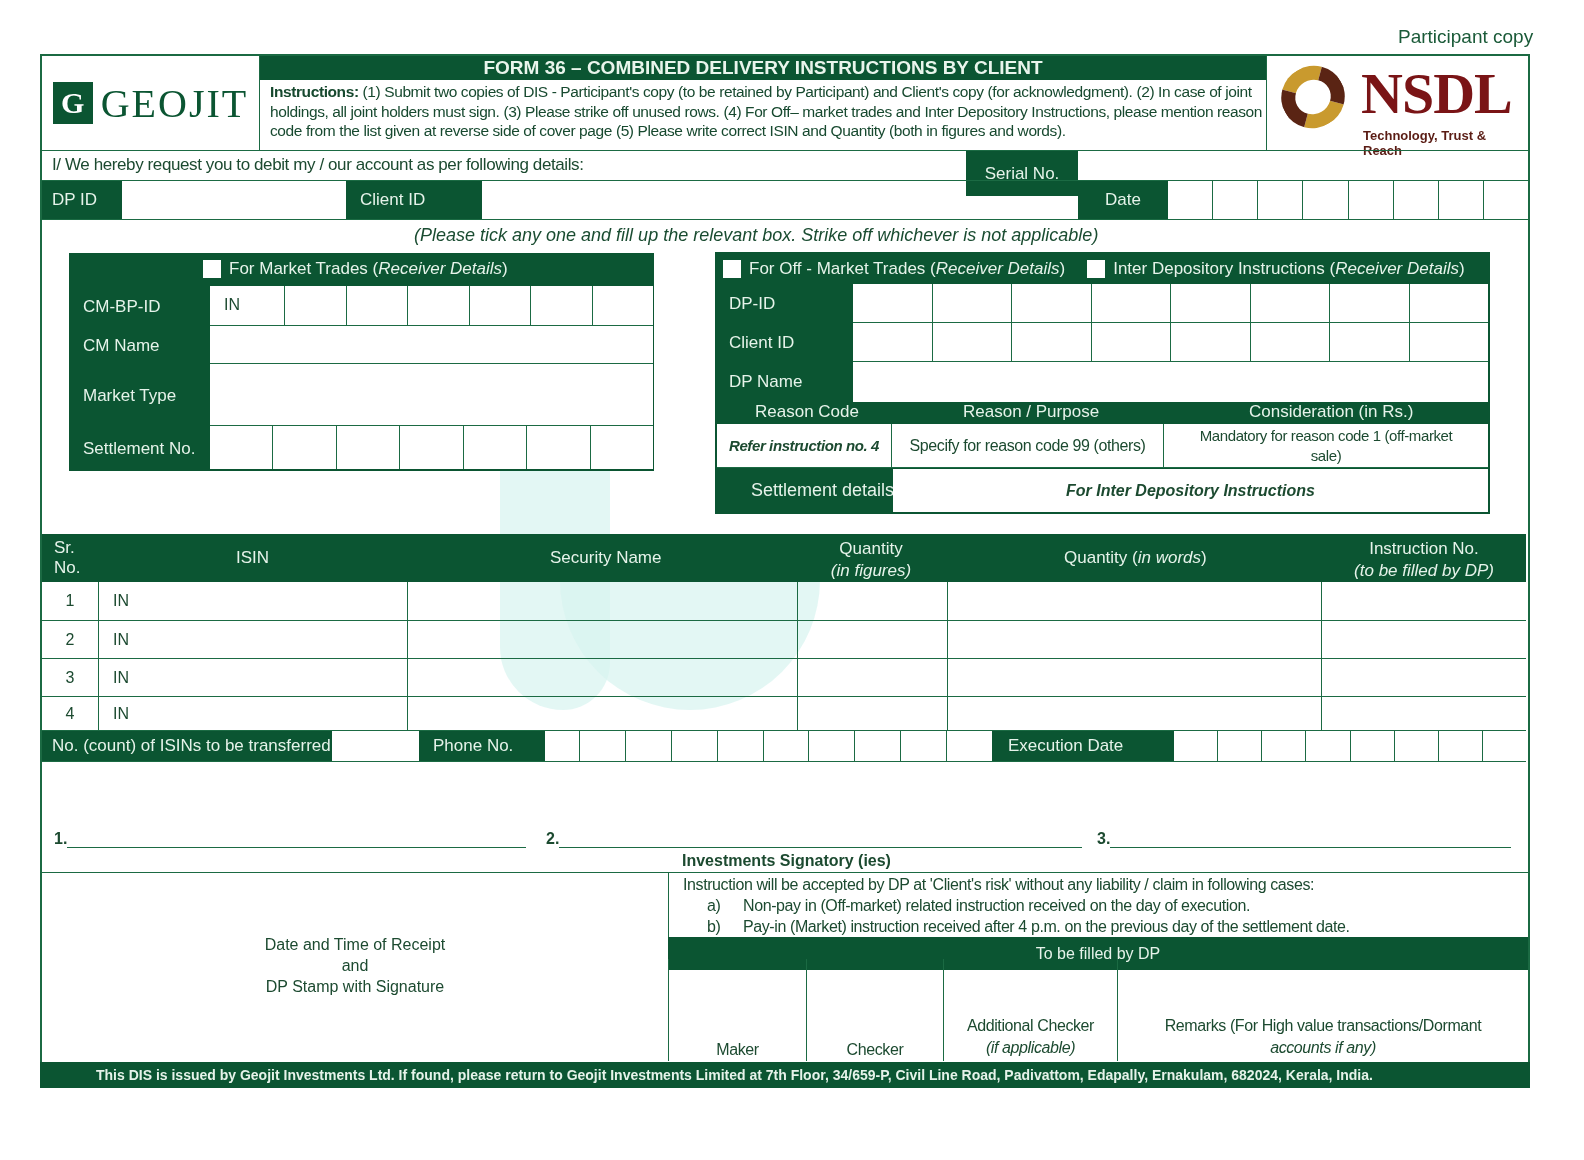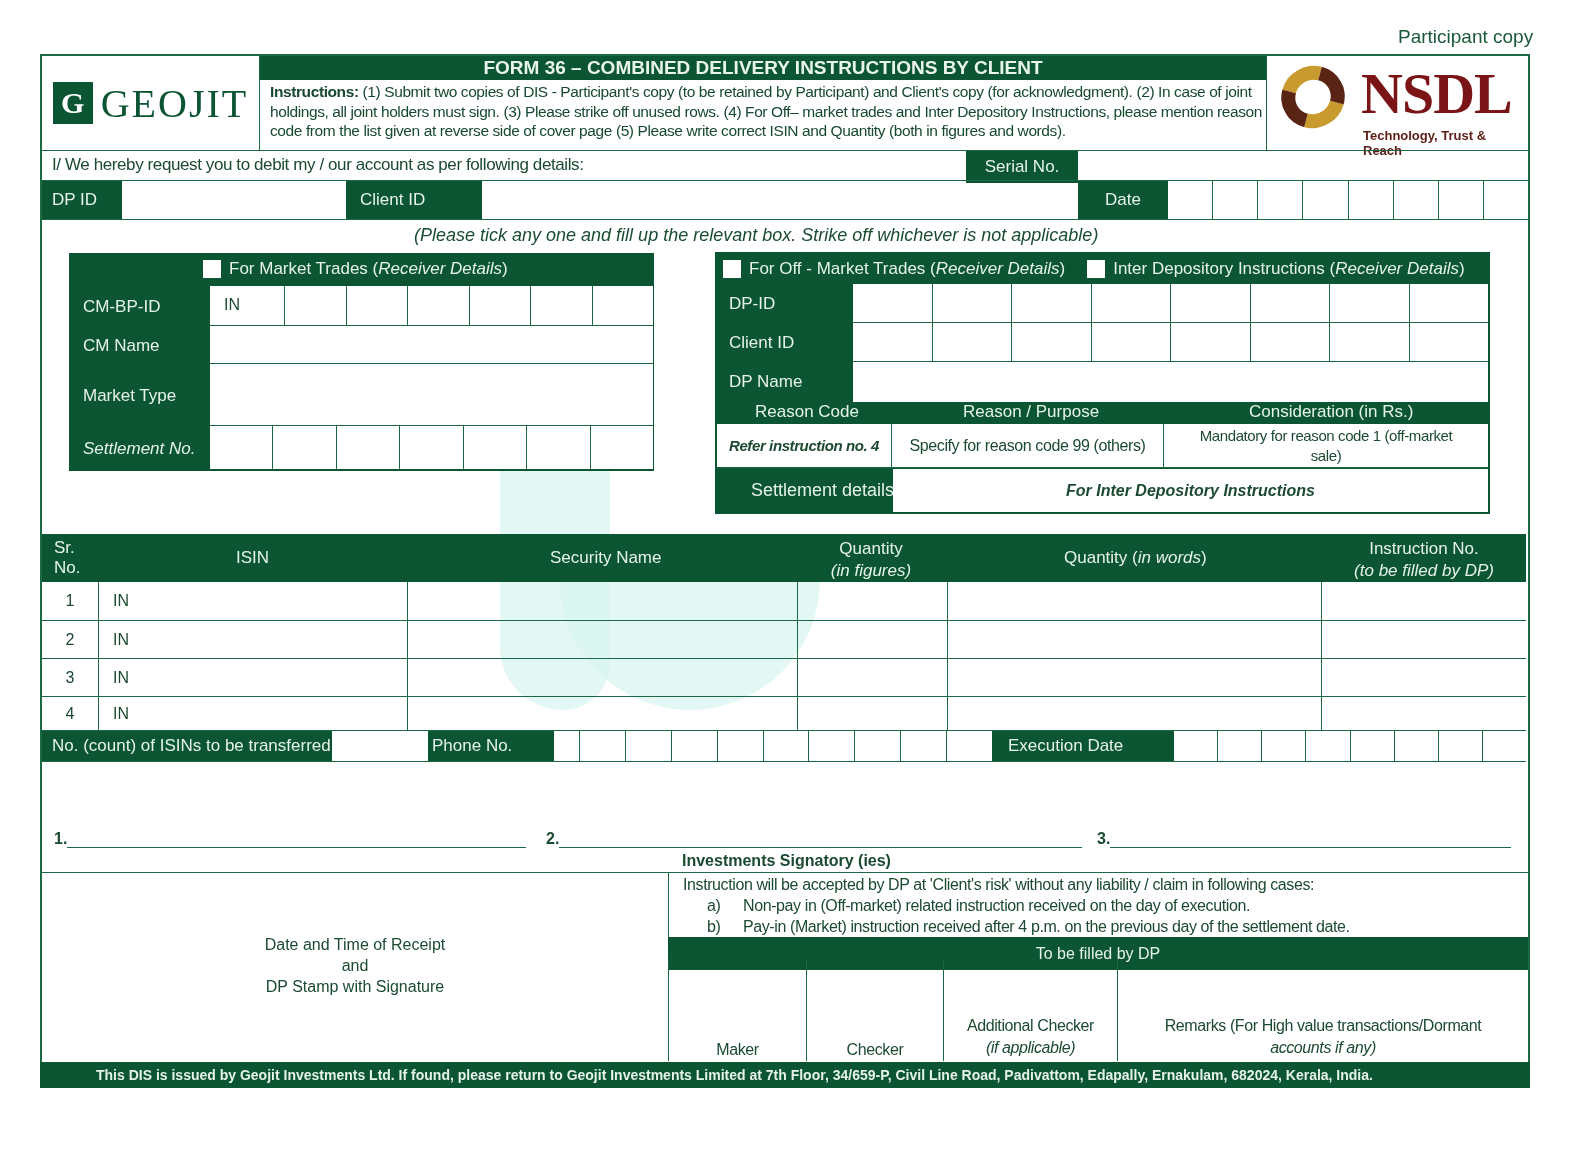--- a/index.html
+++ b/index.html
@@ -43,21 +43,21 @@
 </div>
 
 <div class="abs z" style="left:1266px;top:56px;width:262px;height:94px;border-left:1.5px solid #1b6a43;">
   <div style="position:absolute;left:14px;top:10px;width:64px;height:62px;border-radius:50%;border:14px solid #c99a2e;border-right-color:#5a2414;border-left-color:#5a2414;transform:rotate(-30deg);"></div>
   <div style="position:absolute;left:94px;top:4px;font-family:'Liberation Serif',serif;font-weight:bold;font-size:58px;color:#7a1416;letter-spacing:-1px;">NSDL</div>
   <div style="position:absolute;left:96px;top:72px;font-weight:bold;font-size:13px;color:#5a1c14;">Technology, Trust &amp; Reach</div>
 </div>
 
 <div class="abs z bt" style="left:42px;top:150px;width:1486px;height:30px;">
   <div class="cond" style="position:absolute;left:10px;top:4px;font-size:17px;color:#1c4a30;">I/ We hereby request you to debit my / our account as per following details:</div>
-  <div class="g lbl" style="position:absolute;left:924px;top:0;width:112px;height:32px;justify-content:center;">
+  <div class="g lbl" style="position:absolute;left:924px;top:0;width:112px;height:45px;justify-content:center;">
     <span>Serial No.</span>
   </div>
   <div style="position:absolute;left:1036px;top:0;right:0;height:28px;"></div>
 </div>
 
 <div class="abs z bt" style="left:42px;top:180px;width:1486px;height:40px;border-bottom:1.5px solid #1b6a43;">
   <div class="g lbl" style="position:absolute;left:0;top:0;width:80px;height:38px;padding-left:10px;">
     <span>DP ID</span>
   </div>
   <div style="position:absolute;left:80px;top:0;width:224px;height:38px;"></div>
@@ -91,21 +91,21 @@
   </div>
   <div class="lbl" style="position:absolute;left:14px;top:34px;height:40px;">
       <span>CM-BP-ID</span>
     </div>
   <div class="lbl" style="position:absolute;left:14px;top:74px;height:38px;">
       <span>CM Name</span>
     </div>
   <div class="lbl" style="position:absolute;left:14px;top:112px;height:62px;">
       <span>Market Type</span>
     </div>
-  <div class="lbl" style="position:absolute;left:14px;top:174px;height:44px;font-style:italic;">
+  <div class="lbl" style="position:absolute;left:14px;top:174px;height:44px;">
       <span>Settlement No.</span>
     </div>
 
   <div style="position:absolute;left:141px;top:33px;width:443px;height:183px;background:#fff;">
     <div class="cells" style="height:40px;border-bottom:1.5px solid #1b6a43;">
       <div style="color:#1c4a30;font-size:16px;padding:10px 0 0 14px;">IN</div>
       <div></div>
         <div></div>
         <div></div>
         <div></div>
@@ -240,21 +240,21 @@
         <div style="flex: 1 1 0%; border-left: 1.5px solid rgb(27, 106, 67); display: flex; align-items: center; padding-left: 14px;"></div>
       </div>
     </div>
 </div>
 
 <div class="abs z" style="left:42px;top:730px;width:1484px;height:32px;border-top:1.5px solid #1b6a43;border-bottom:1.5px solid #1b6a43;">
   <div class="g lbl" style="position:absolute;left:0;top:0;width:290px;height:30px;padding-left:10px;">
       <span>No. (count) of ISINs to be transferred</span>
     </div>
   <div style="position:absolute;left:290px;top:0;width:76px;height:30px;"></div>
-  <div class="g lbl" style="position:absolute;left:386px;top:0;width:126px;height:30px;padding-left:4px;">
+  <div class="g lbl" style="position:absolute;left:377px;top:0;width:126px;height:30px;padding-left:14px;">
       <span>Phone No.</span>
     </div>
   <div class="cells" style="position:absolute;left:492px;top:0;width:458px;height:30px;">
     <div></div>
       <div></div>
       <div></div>
       <div></div>
       <div></div>
       <div></div>
       <div></div>

